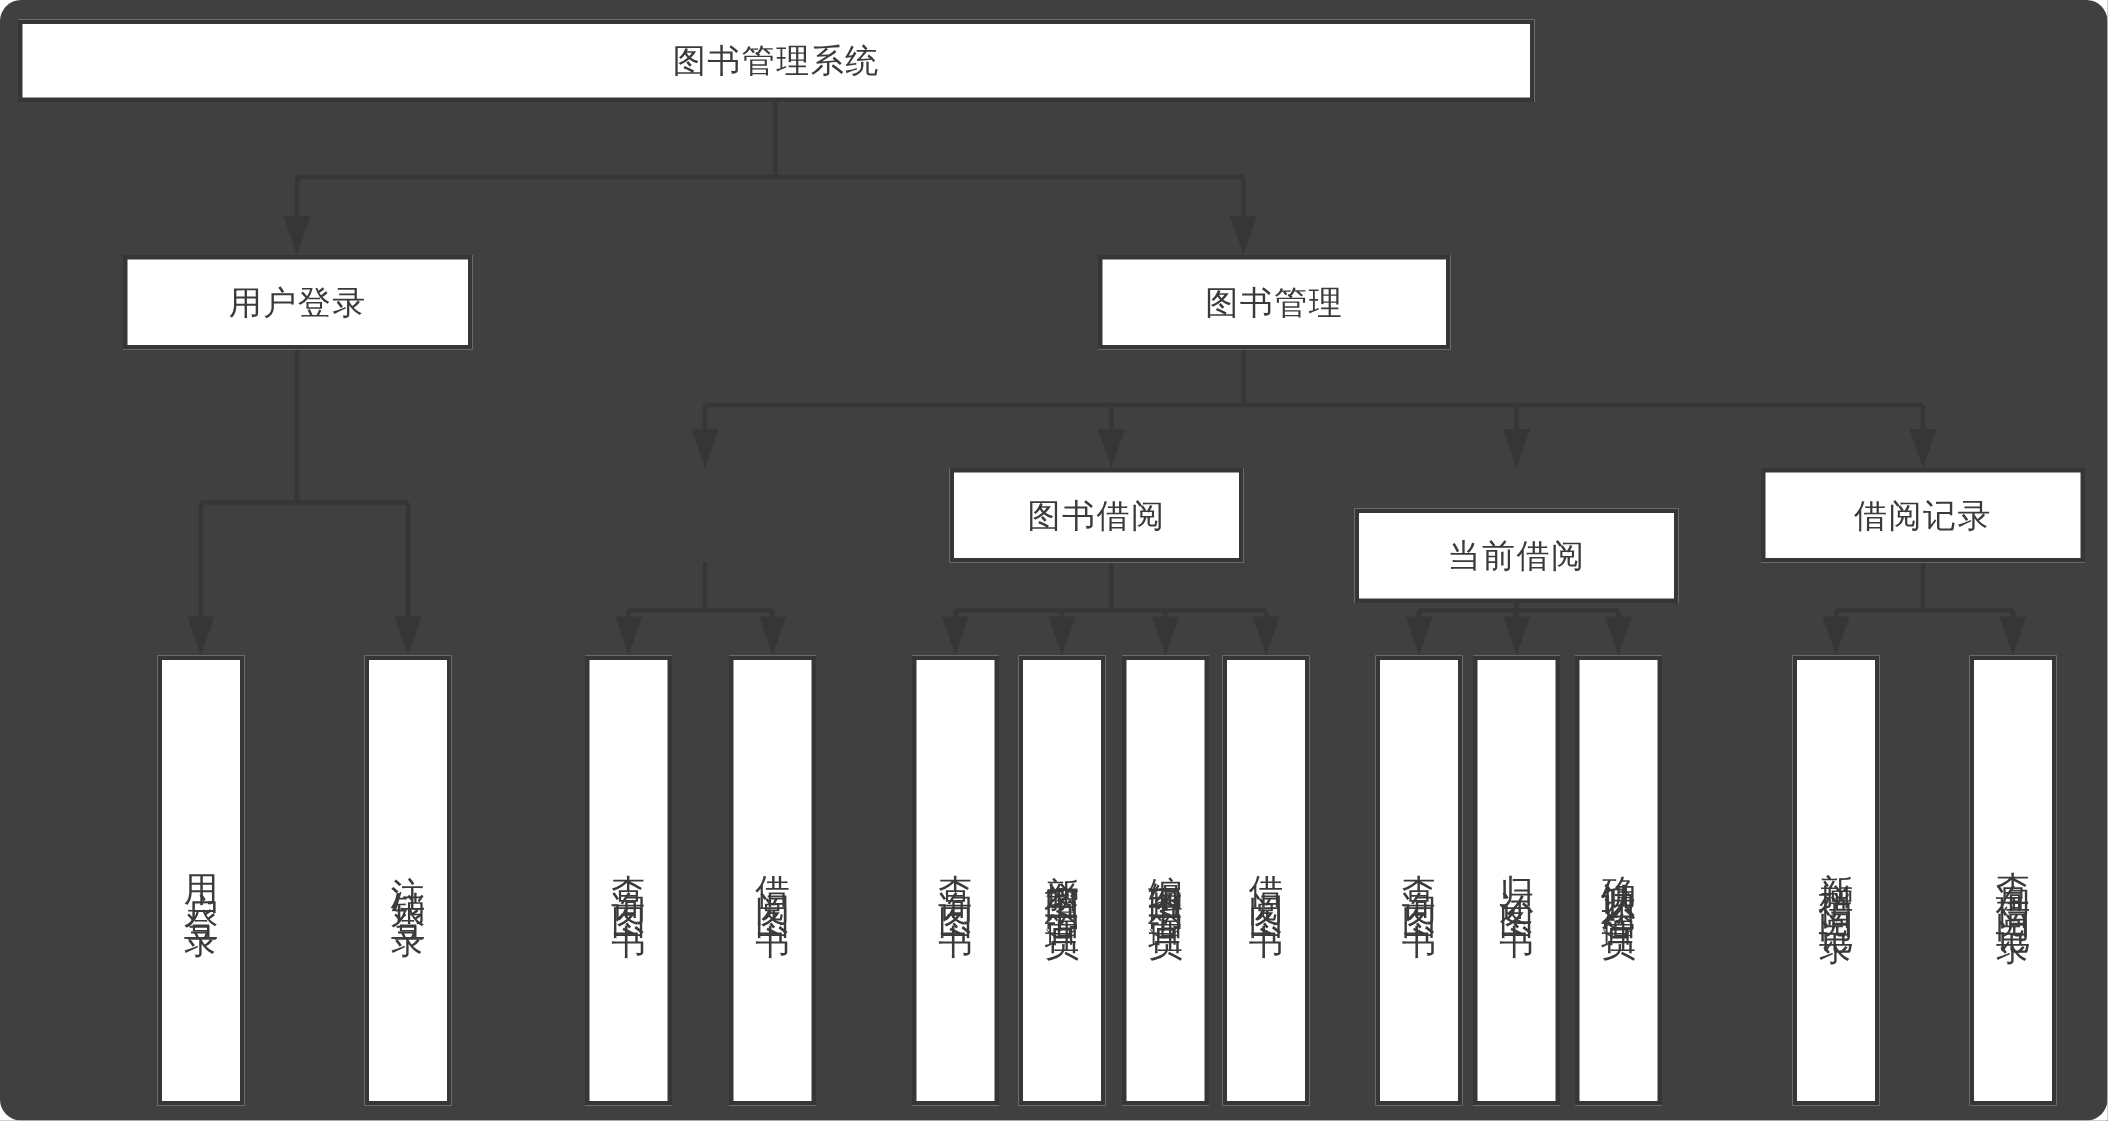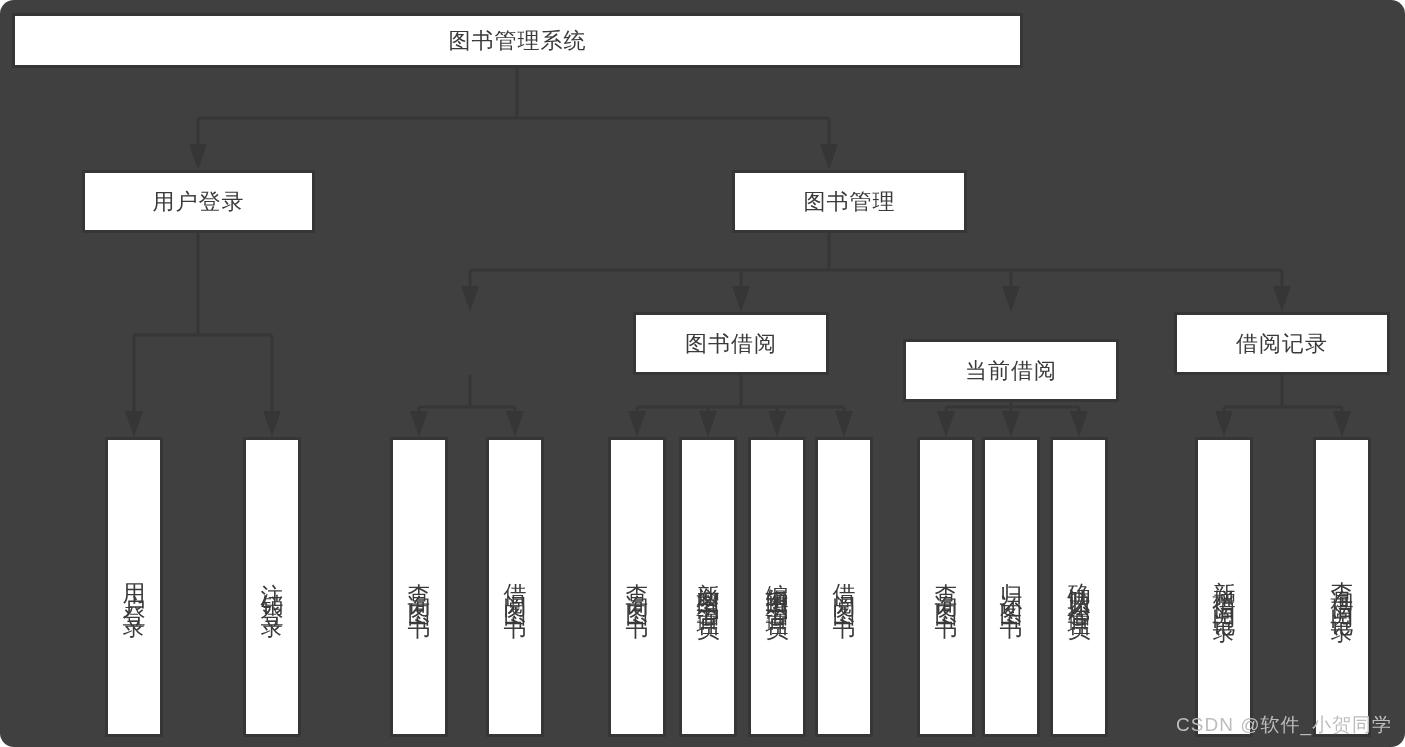--- a/index.html
+++ b/index.html
@@ -130,15 +130,14 @@
   <div class="box v-box ls-tight" style="left:748px;">编辑图书（管理员）</div>
   <div class="box v-box ls-wide" style="left:815px;">借阅图书</div>
 
   <div class="box v-box ls-wide" style="left:917px;">查询图书</div>
   <div class="box v-box ls-wide" style="left:982px;">归还图书</div>
   <div class="box v-box ls-tight" style="left:1050px;">确认归还（管理员）</div>
 
   <div class="box v-box ls-med" style="left:1195px;">新增借阅记录</div>
   <div class="box v-box ls-med" style="left:1313px;">查询借阅记录</div>
 
-  <div class="watermark">CSDN @软件_小贺同学</div>
 
 </div>
 
 </body></html>

